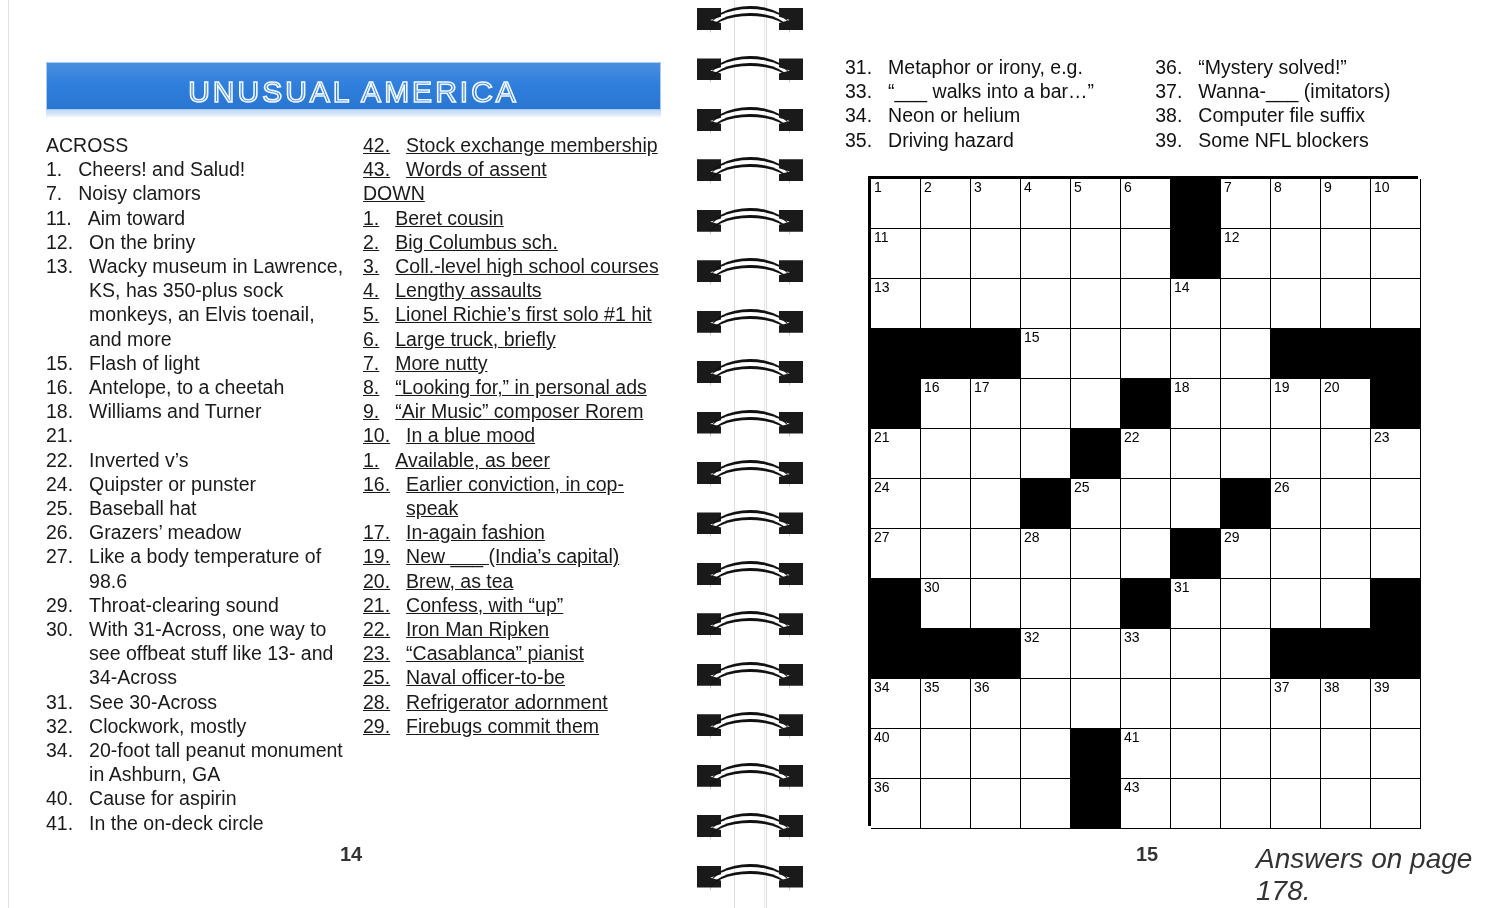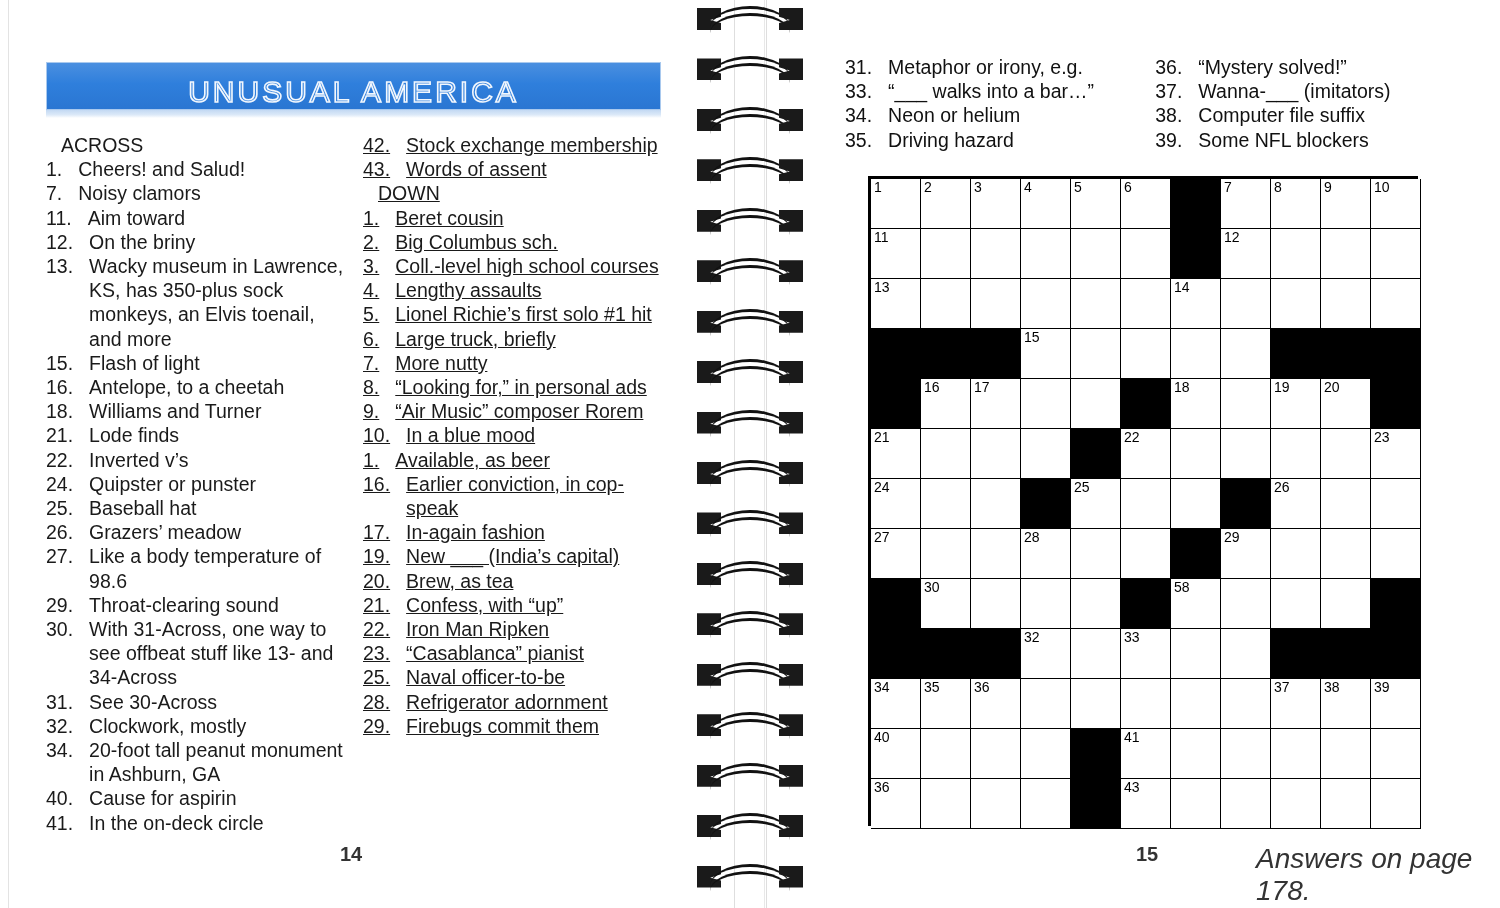--- a/index.html
+++ b/index.html
@@ -78,21 +78,21 @@
   
   .cluecol {
     position: absolute;
     font-size: 19.5px;
     line-height: 24.2px;
     color: #1a1a1a;
   }
   #col-left  { left: 46px;  top: 133px; width: 300px; }
   #col-right { left: 363px; top: 133px; width: 302px; text-decoration: underline; }
 
-  .section-label { margin: 0 0 0 15px; }
+  .section-label { margin: 0 0 0 0; }
 
   .clue { display: flex; align-items: flex-start; }
   .clue .num {
     flex: 0 0 32px;
     text-align: right;
     padding-right: 16px;
   }
   .clue .txt { flex: 1 1 auto; }
 
   
@@ -193,21 +193,20 @@
         <div class="clue">
           <span class="num">16.</span>
           <span class="txt">Antelope, to a cheetah</span>
         </div>
         <div class="clue">
           <span class="num">18.</span>
           <span class="txt">Williams and Turner</span>
         </div>
         <div class="clue">
           <span class="num">21.</span>
-          <span class="txt">Lode finds</span>
         </div>
         <div class="clue">
           <span class="num">22.</span>
           <span class="txt">Inverted v’s</span>
         </div>
         <div class="clue">
           <span class="num">24.</span>
           <span class="txt">Quipster or punster</span>
         </div>
         <div class="clue">
@@ -541,21 +540,21 @@
       <div class="cell"></div>
       <div class="cell black"></div>
       <div class="cell">
         <span class="cnum">30</span>
       </div>
       <div class="cell"></div>
       <div class="cell"></div>
       <div class="cell"></div>
       <div class="cell black"></div>
       <div class="cell">
-        <span class="cnum">58</span>
+        <span class="cnum">31</span>
       </div>
       <div class="cell"></div>
       <div class="cell"></div>
       <div class="cell"></div>
       <div class="cell black"></div>
       <div class="cell black"></div>
       <div class="cell black"></div>
       <div class="cell black"></div>
       <div class="cell">
         <span class="cnum">32</span>

